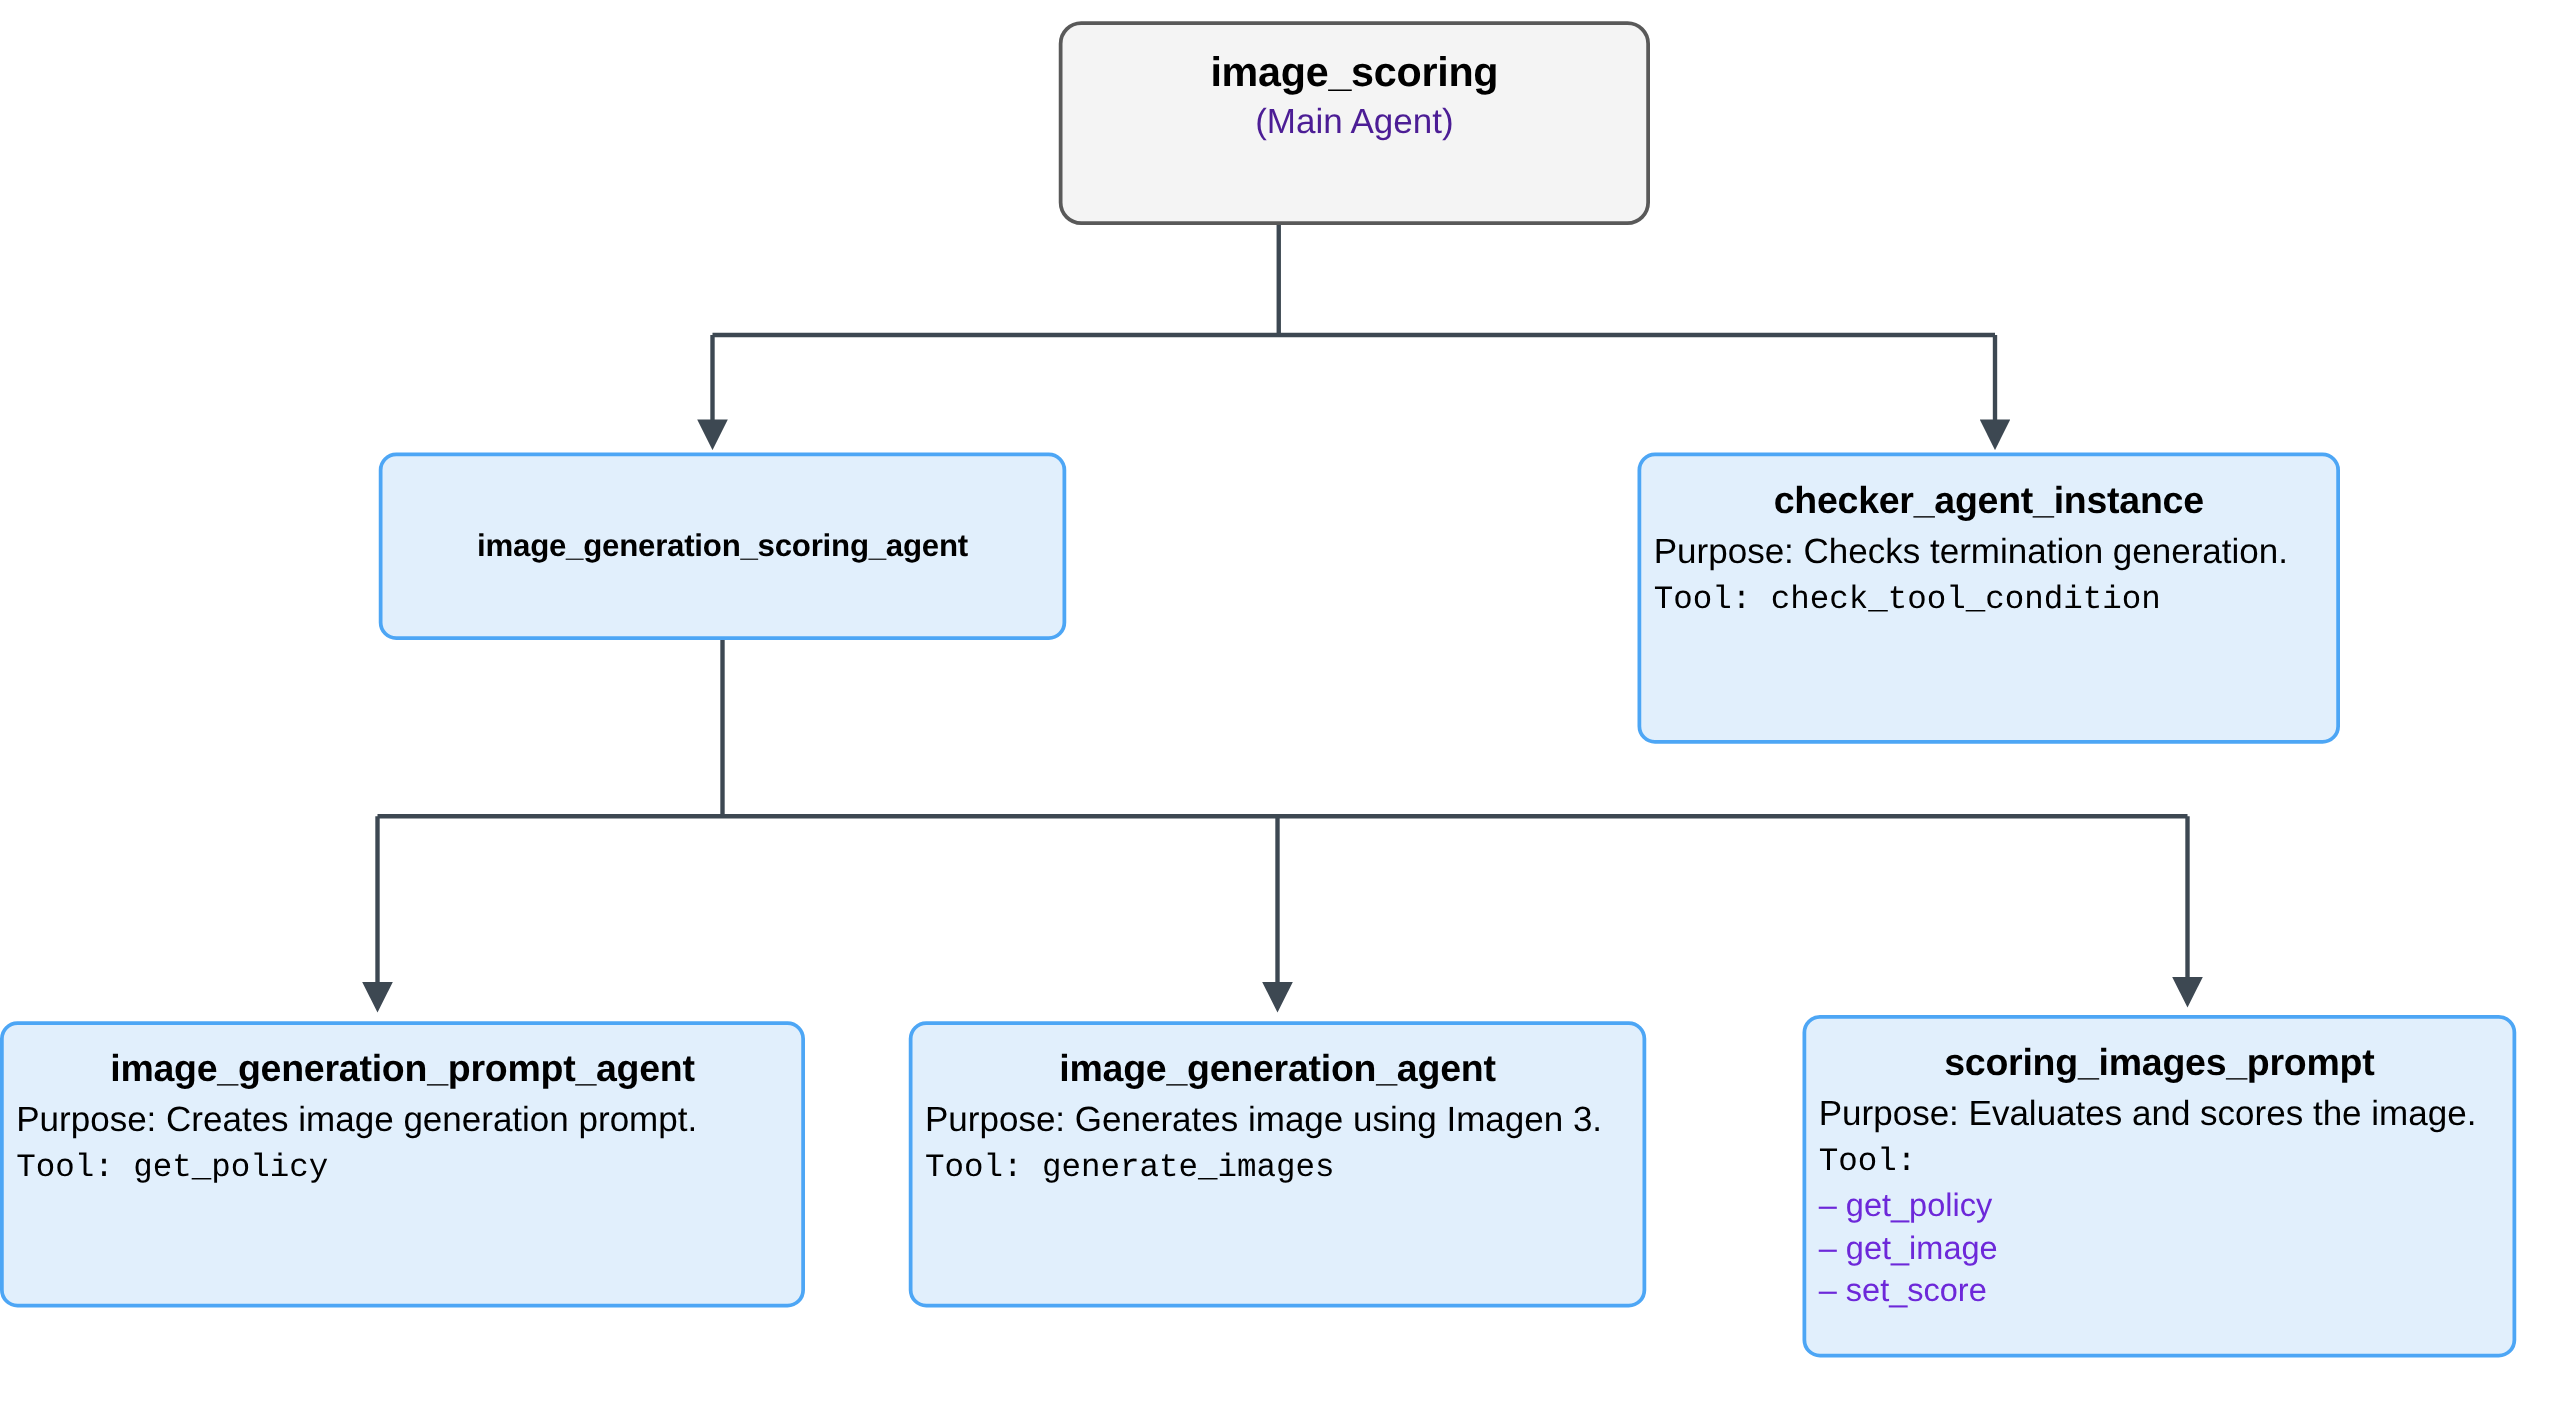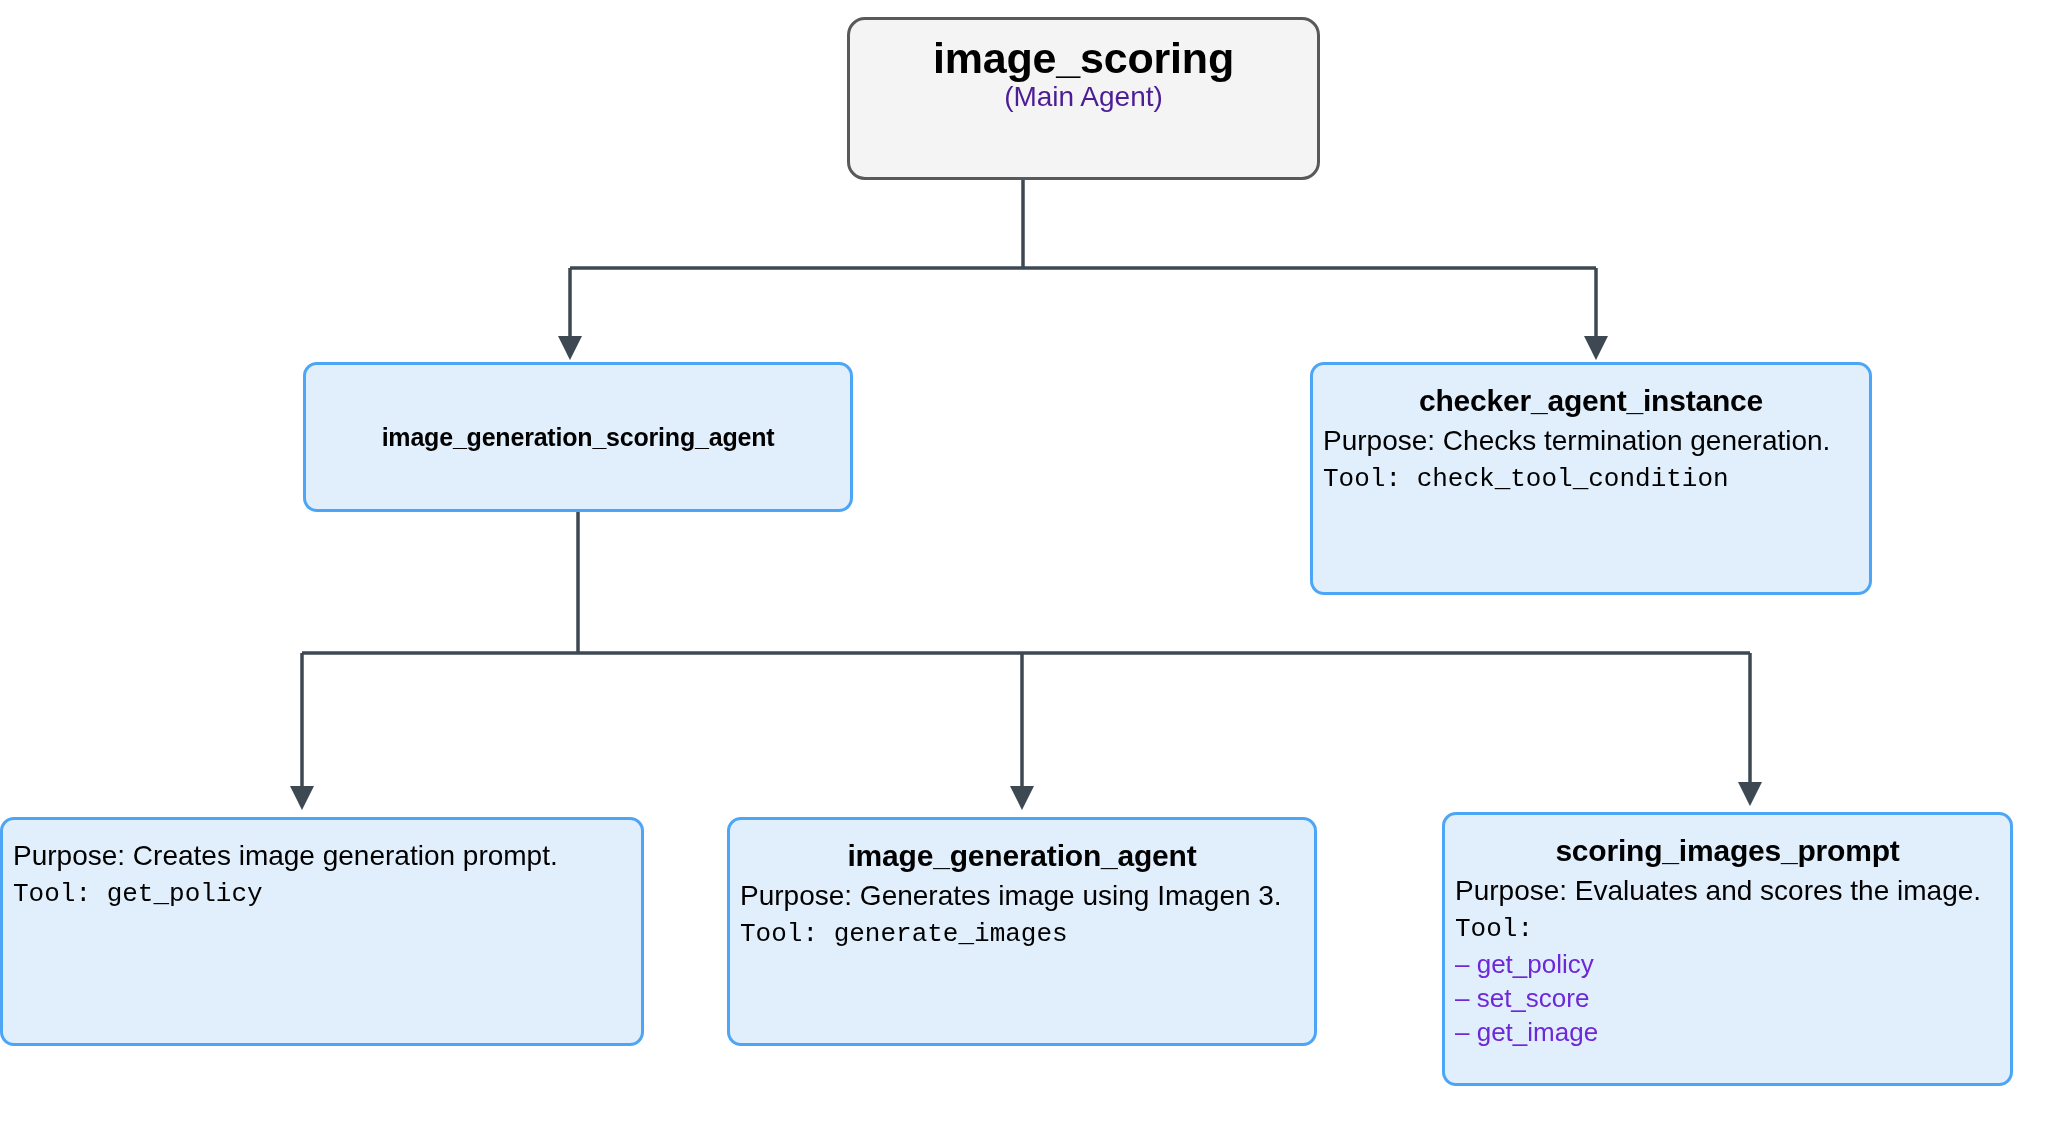--- a/index.html
+++ b/index.html
@@ -48,21 +48,21 @@
     border: 3px solid #4da6f5;
   }
   .title {
     font-weight: bold;
     color: #000000;
     text-align: center;
     white-space: nowrap;
     letter-spacing: -0.2px;
   }
   .root .title {
-    font-size: 43px;
+    font-size: 33px;
     line-height: 40px;
   }
   .root .subtitle {
     font-size: 28px;
     line-height: 38px;
     color: #4c1d95;
     white-space: nowrap;
   }
   .agent .inner {
     position: absolute;
@@ -158,37 +158,38 @@
   <div class="node agent" style="left:1310px; top:362px; width:562px; height:233px;">
     <div class="inner">
       <div class="title">checker_agent_instance</div>
       <div class="purpose">Purpose: Checks termination generation.</div>
       <div class="toolline"><span>Tool: </span><span>check_tool_condition</span></div>
     </div>
   </div>
 
   <div class="node agent" style="left:0px; top:817px; width:644px; height:229px;">
     <div class="inner">
+      <div class="title">image_generation_prompt_agent</div>
       <div class="purpose">Purpose: Creates image generation prompt.</div>
       <div class="toolline"><span>Tool: </span><span>get_policy</span></div>
     </div>
   </div>
 
   <div class="node agent" style="left:727px; top:817px; width:590px; height:229px;">
     <div class="inner">
       <div class="title">image_generation_agent</div>
       <div class="purpose">Purpose: Generates image using Imagen 3.</div>
       <div class="toolline"><span>Tool: </span><span>generate_images</span></div>
     </div>
   </div>
 
   <div class="node agent" style="left:1442px; top:812px; width:571px; height:274px;padding-left:20px;">
     <div class="inner">
       <div class="title">scoring_images_prompt</div>
       <div class="purpose">Purpose: Evaluates and scores the image.</div>
       <div class="toolline">Tool:</div>
       <div class="toolitem">– get_policy</div>
+      <div class="toolitem">– get_image</div>
       <div class="toolitem">– set_score</div>
-      <div class="toolitem">– get_image</div>
     </div>
   </div>
 
 </div>
 
 </body></html>

